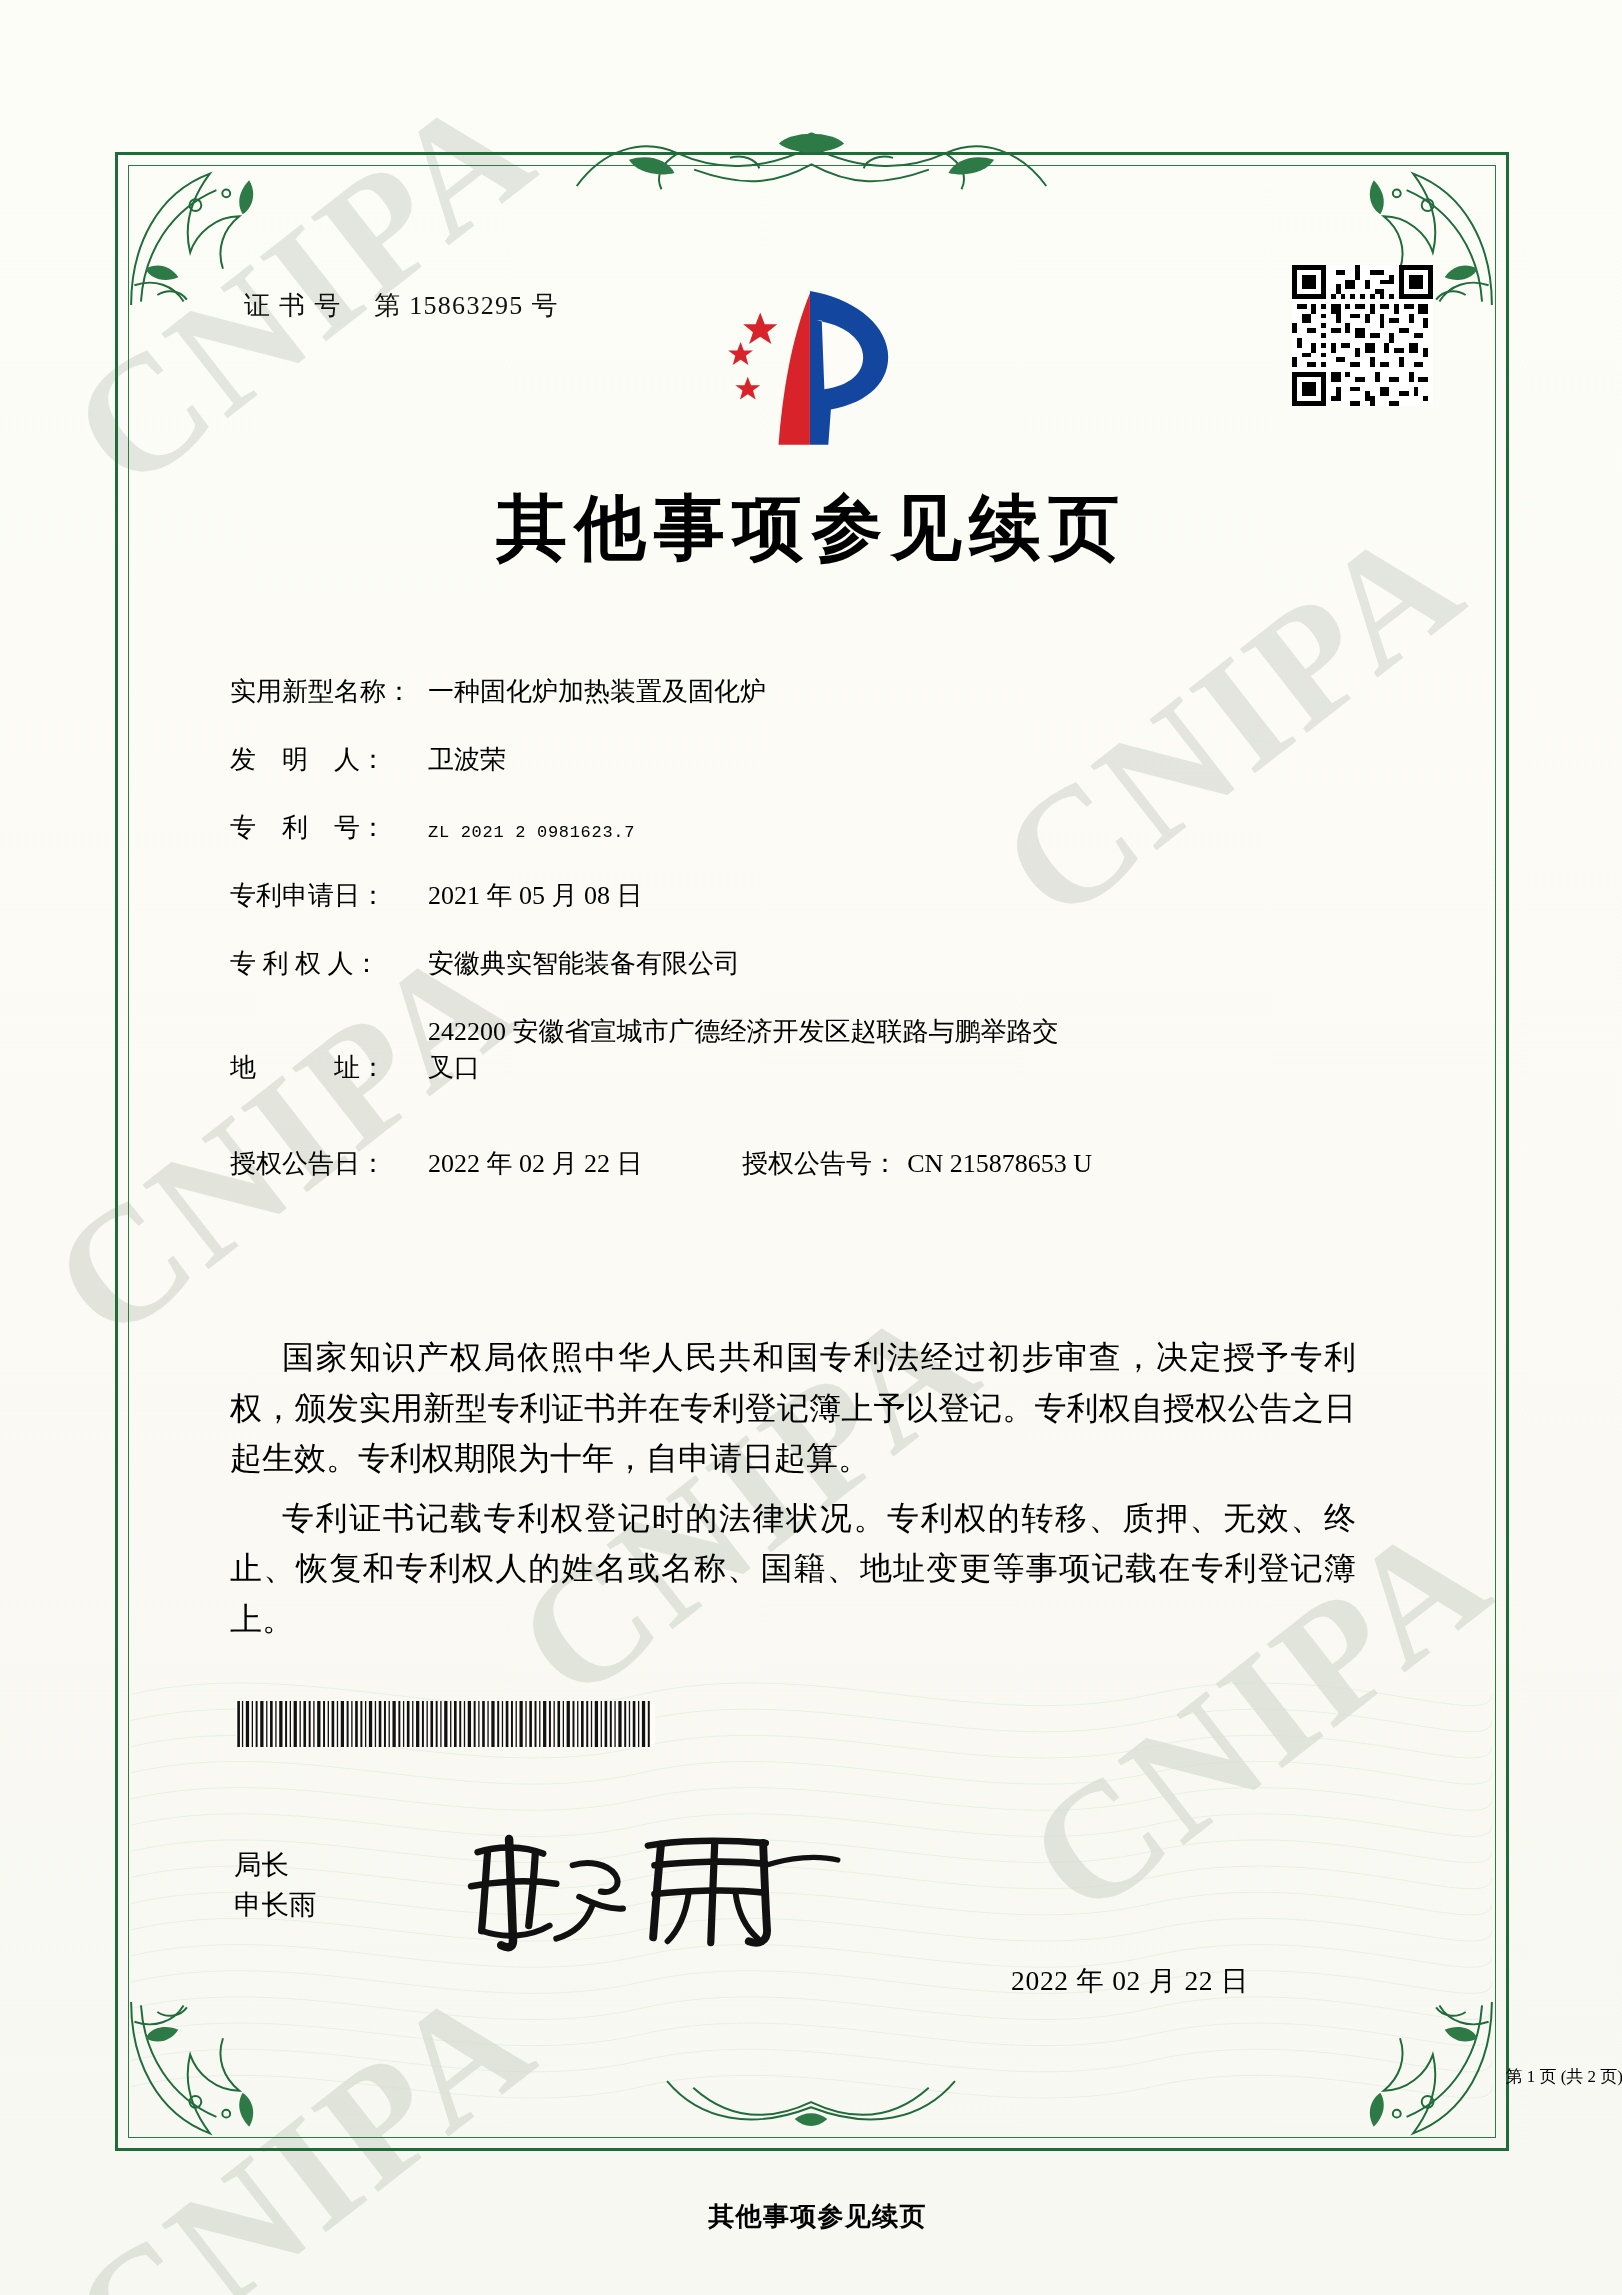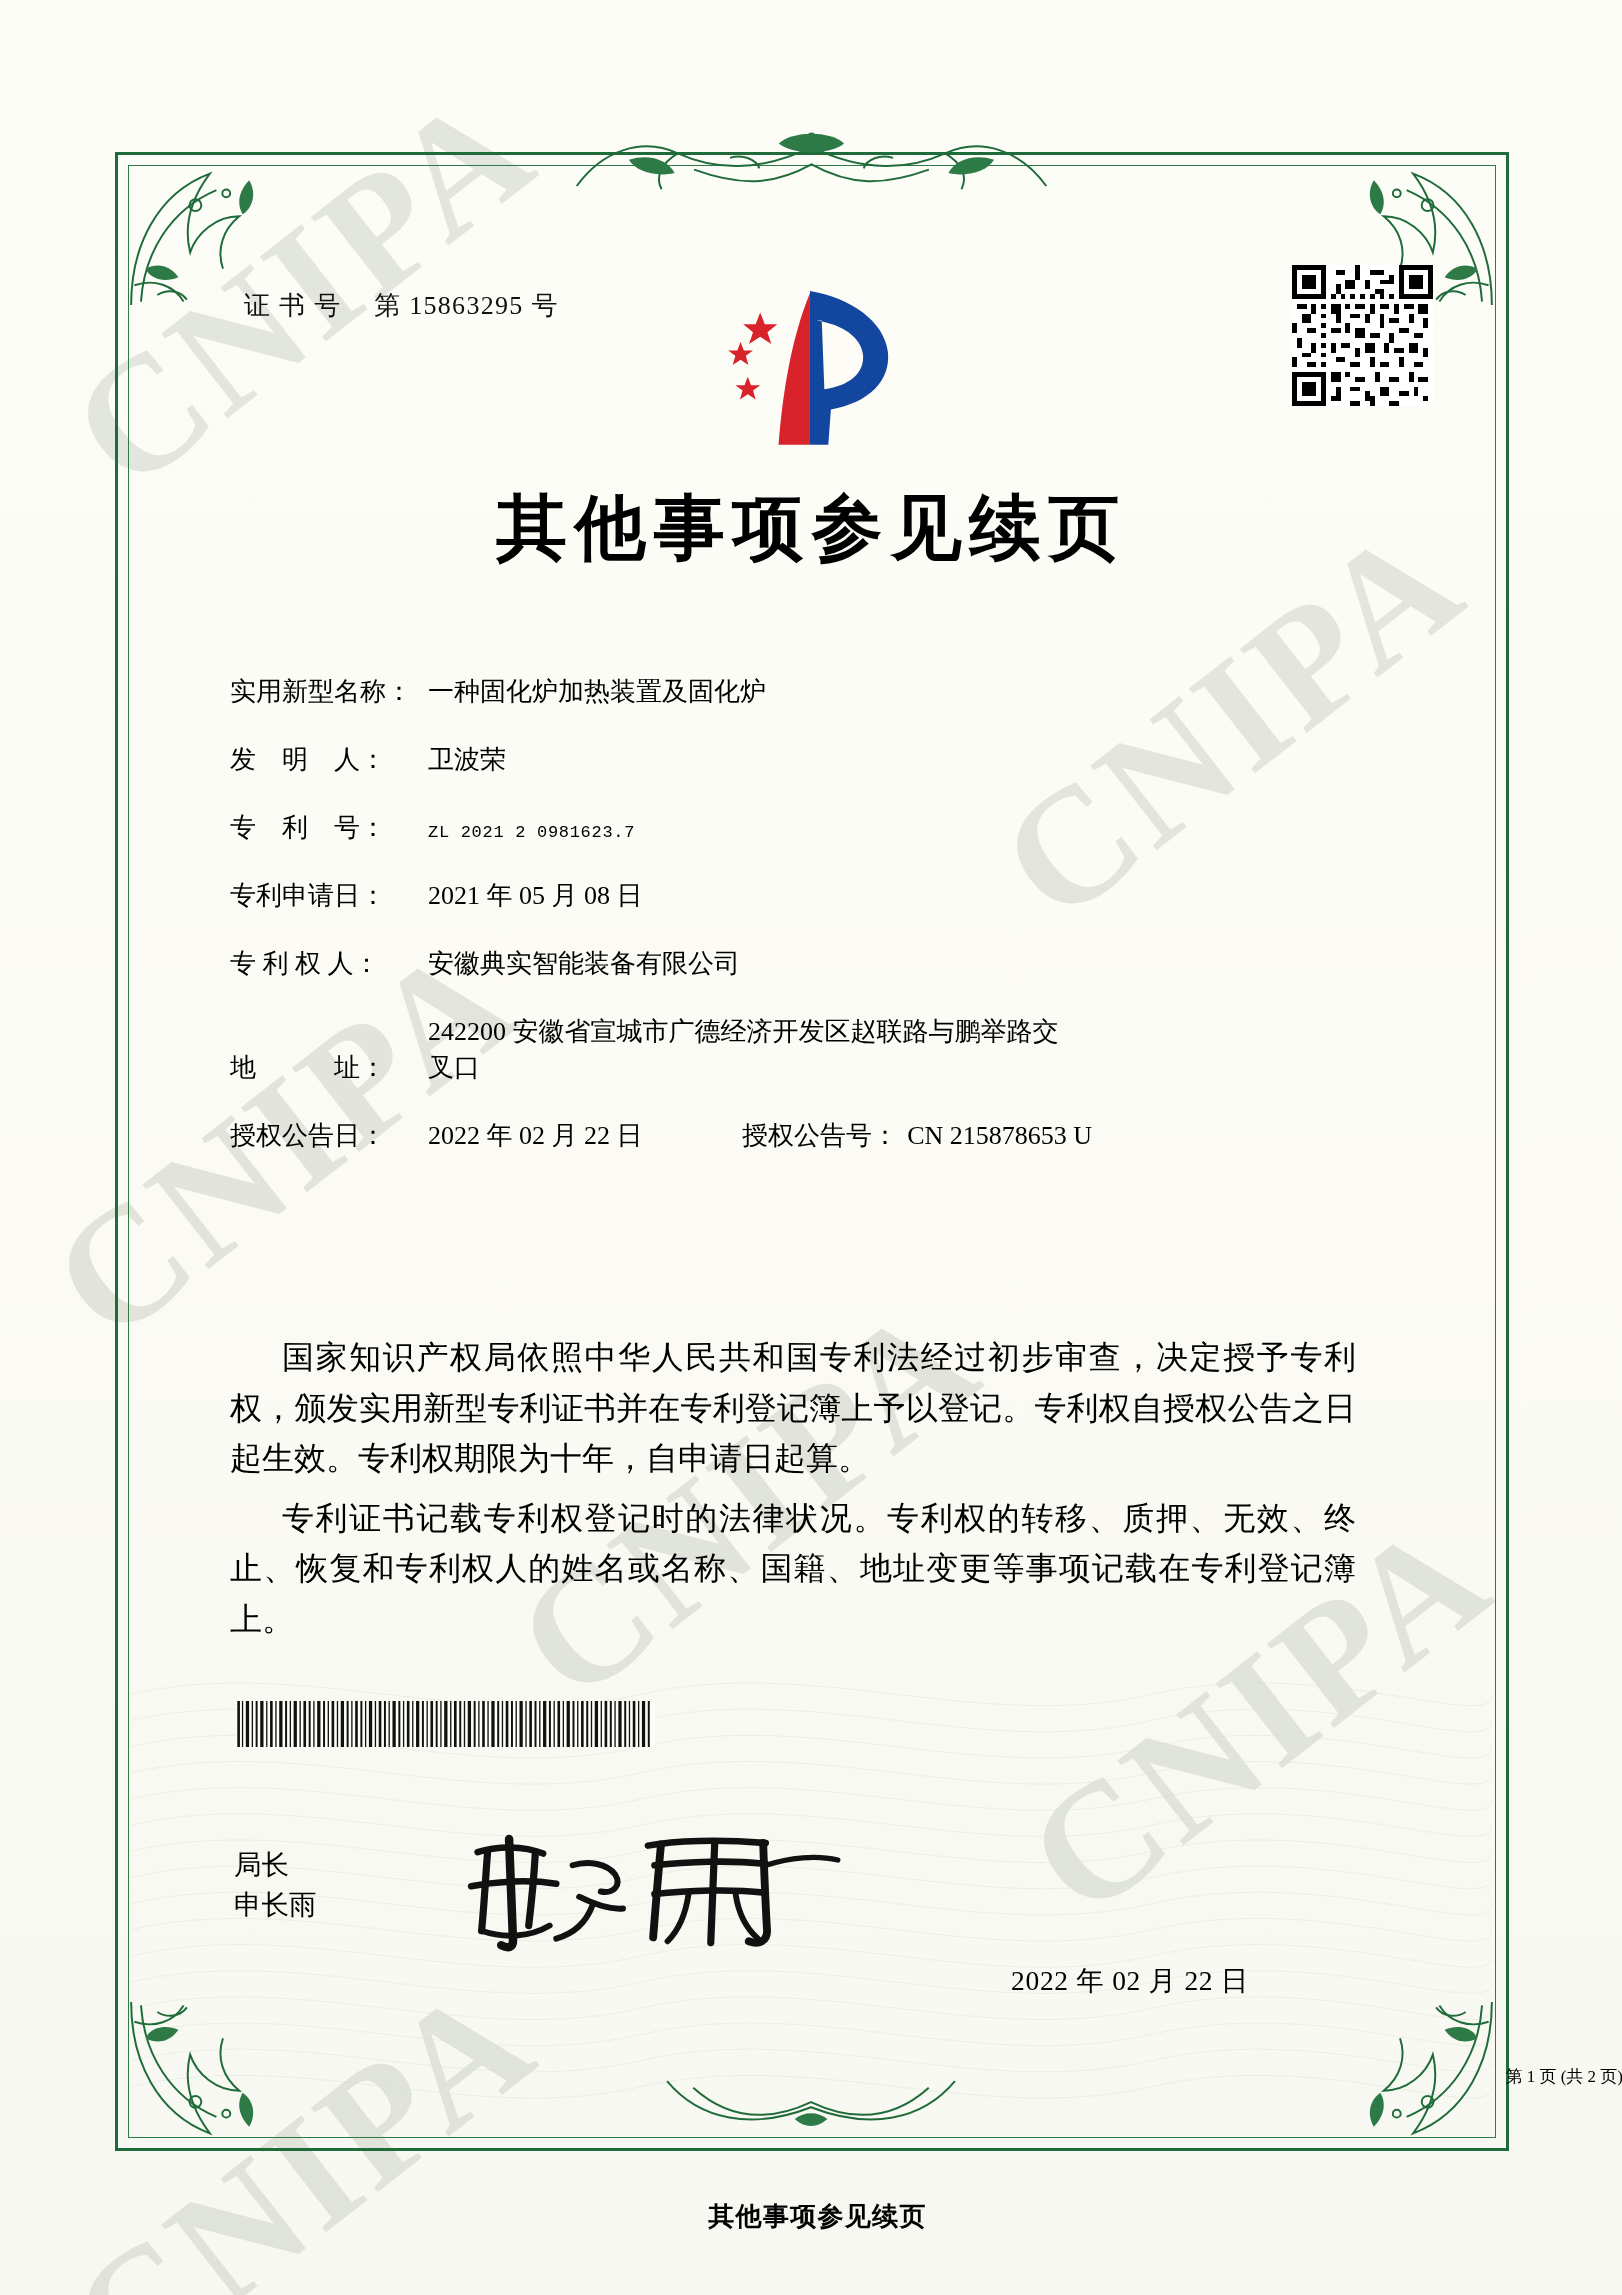--- a/index.html
+++ b/index.html
@@ -158,21 +158,21 @@
   .mono { font-family: "Liberation Mono", "DejaVu Sans Mono", monospace; font-size: 17px; letter-spacing: 0.7px;}
 
   .pubrow {
     display: flex;
     align-items: baseline;
     margin-bottom: 26px;
   }
   .pubrow .p1label { width: 198px; flex: 0 0 198px; white-space: nowrap; }
   .pubrow .p1value { width: 314px; flex: 0 0 314px; white-space: nowrap; }
   .pubrow .p2label { flex: 0 0 auto; white-space: nowrap; padding-right: 9.2px;}
-  .pubrow .p2value { flex: 1 1 auto; white-space: nowrap; }
+  .pubrow .p2value { flex: 1 1 auto; white-space: nowrap; margin-top: 28px; }
 
   
   .paras {
     position: absolute;
     left: 230px;
     top: 1332px;
     width: 1126px;
     font-size: 32px;
     line-height: 1.58;
     color: #000;

